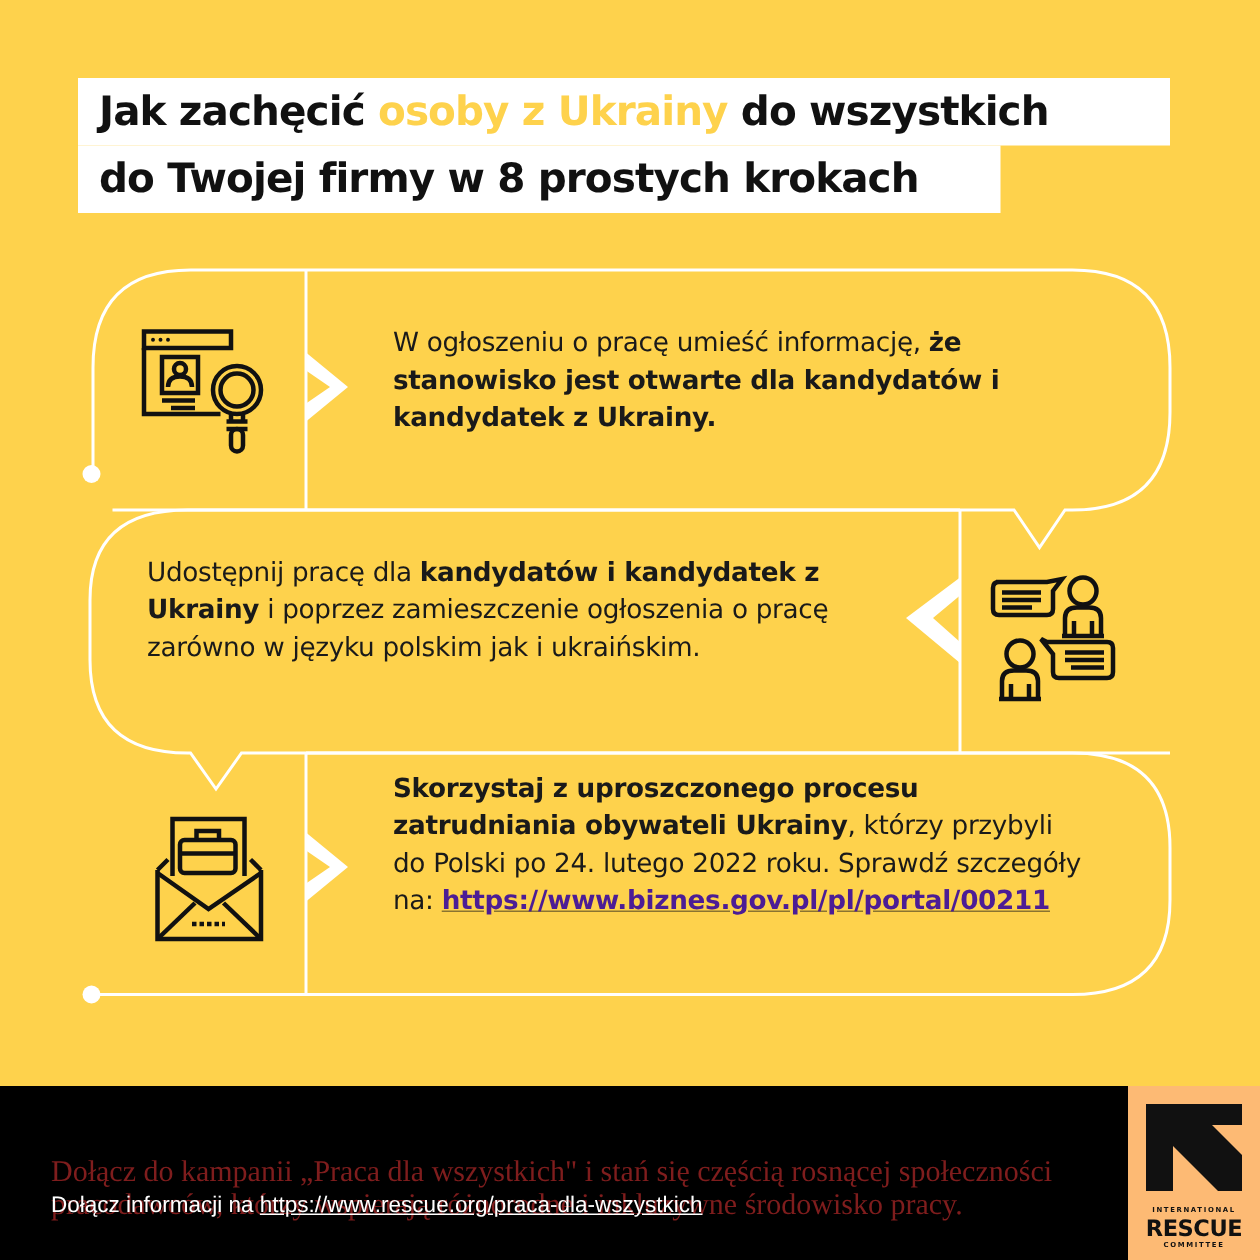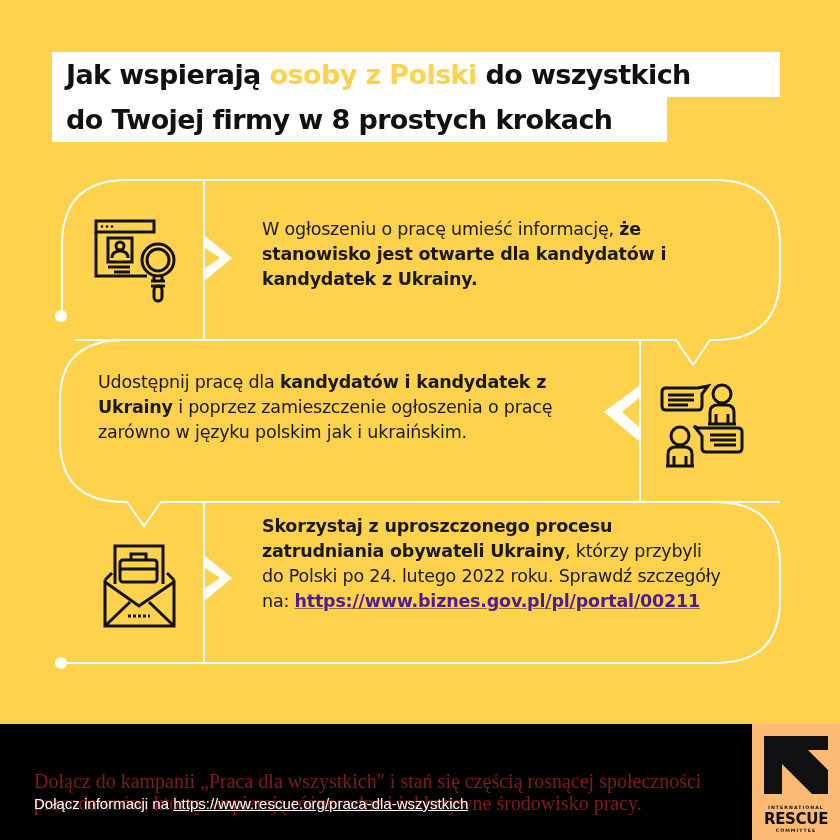--- a/index.html
+++ b/index.html
@@ -62,21 +62,21 @@
   .irc-big {
     position: absolute; left: 0; width: 88px; text-align: center;
     font-family: "DejaVu Sans", sans-serif; font-size: 15px; font-weight: bold; color: #111; letter-spacing: -0.3px;
   }
 </style>
 </head>
 <body>
 
 <div class="canvas">
 
-  <div class="title-line l1"><span>Jak wspierają </span><span class="hl">osoby z Polski</span><span> do wszystkich</span></div>
+  <div class="title-line l1"><span>Jak zachęcić </span><span class="hl">osoby z Ukrainy</span><span> do wszystkich</span></div>
   <div class="title-line l2">do Twojej firmy w 8 prostych krokach</div>
 
   <svg class="lines" width="840" height="840">
     <g fill="none" stroke="#fff" stroke-width="2">
 
       <path d="M62 316 L62 245 Q62 180 127 180 L715 180 Q780 180 780 245 L780 275 Q780 340 715 340 L710 340 L693 365 L676 340 L75 340"></path>
       <line x1="204" y1="180" x2="204" y2="340"></line>
 
       <path d="M640 340 L125 340 Q60 340 60 400 L60 440 Q60 502 125 502 L127 502 L144 526 L161 502 L640 502 L780 502"></path>
       <line x1="640" y1="340" x2="640" y2="502"></line>

